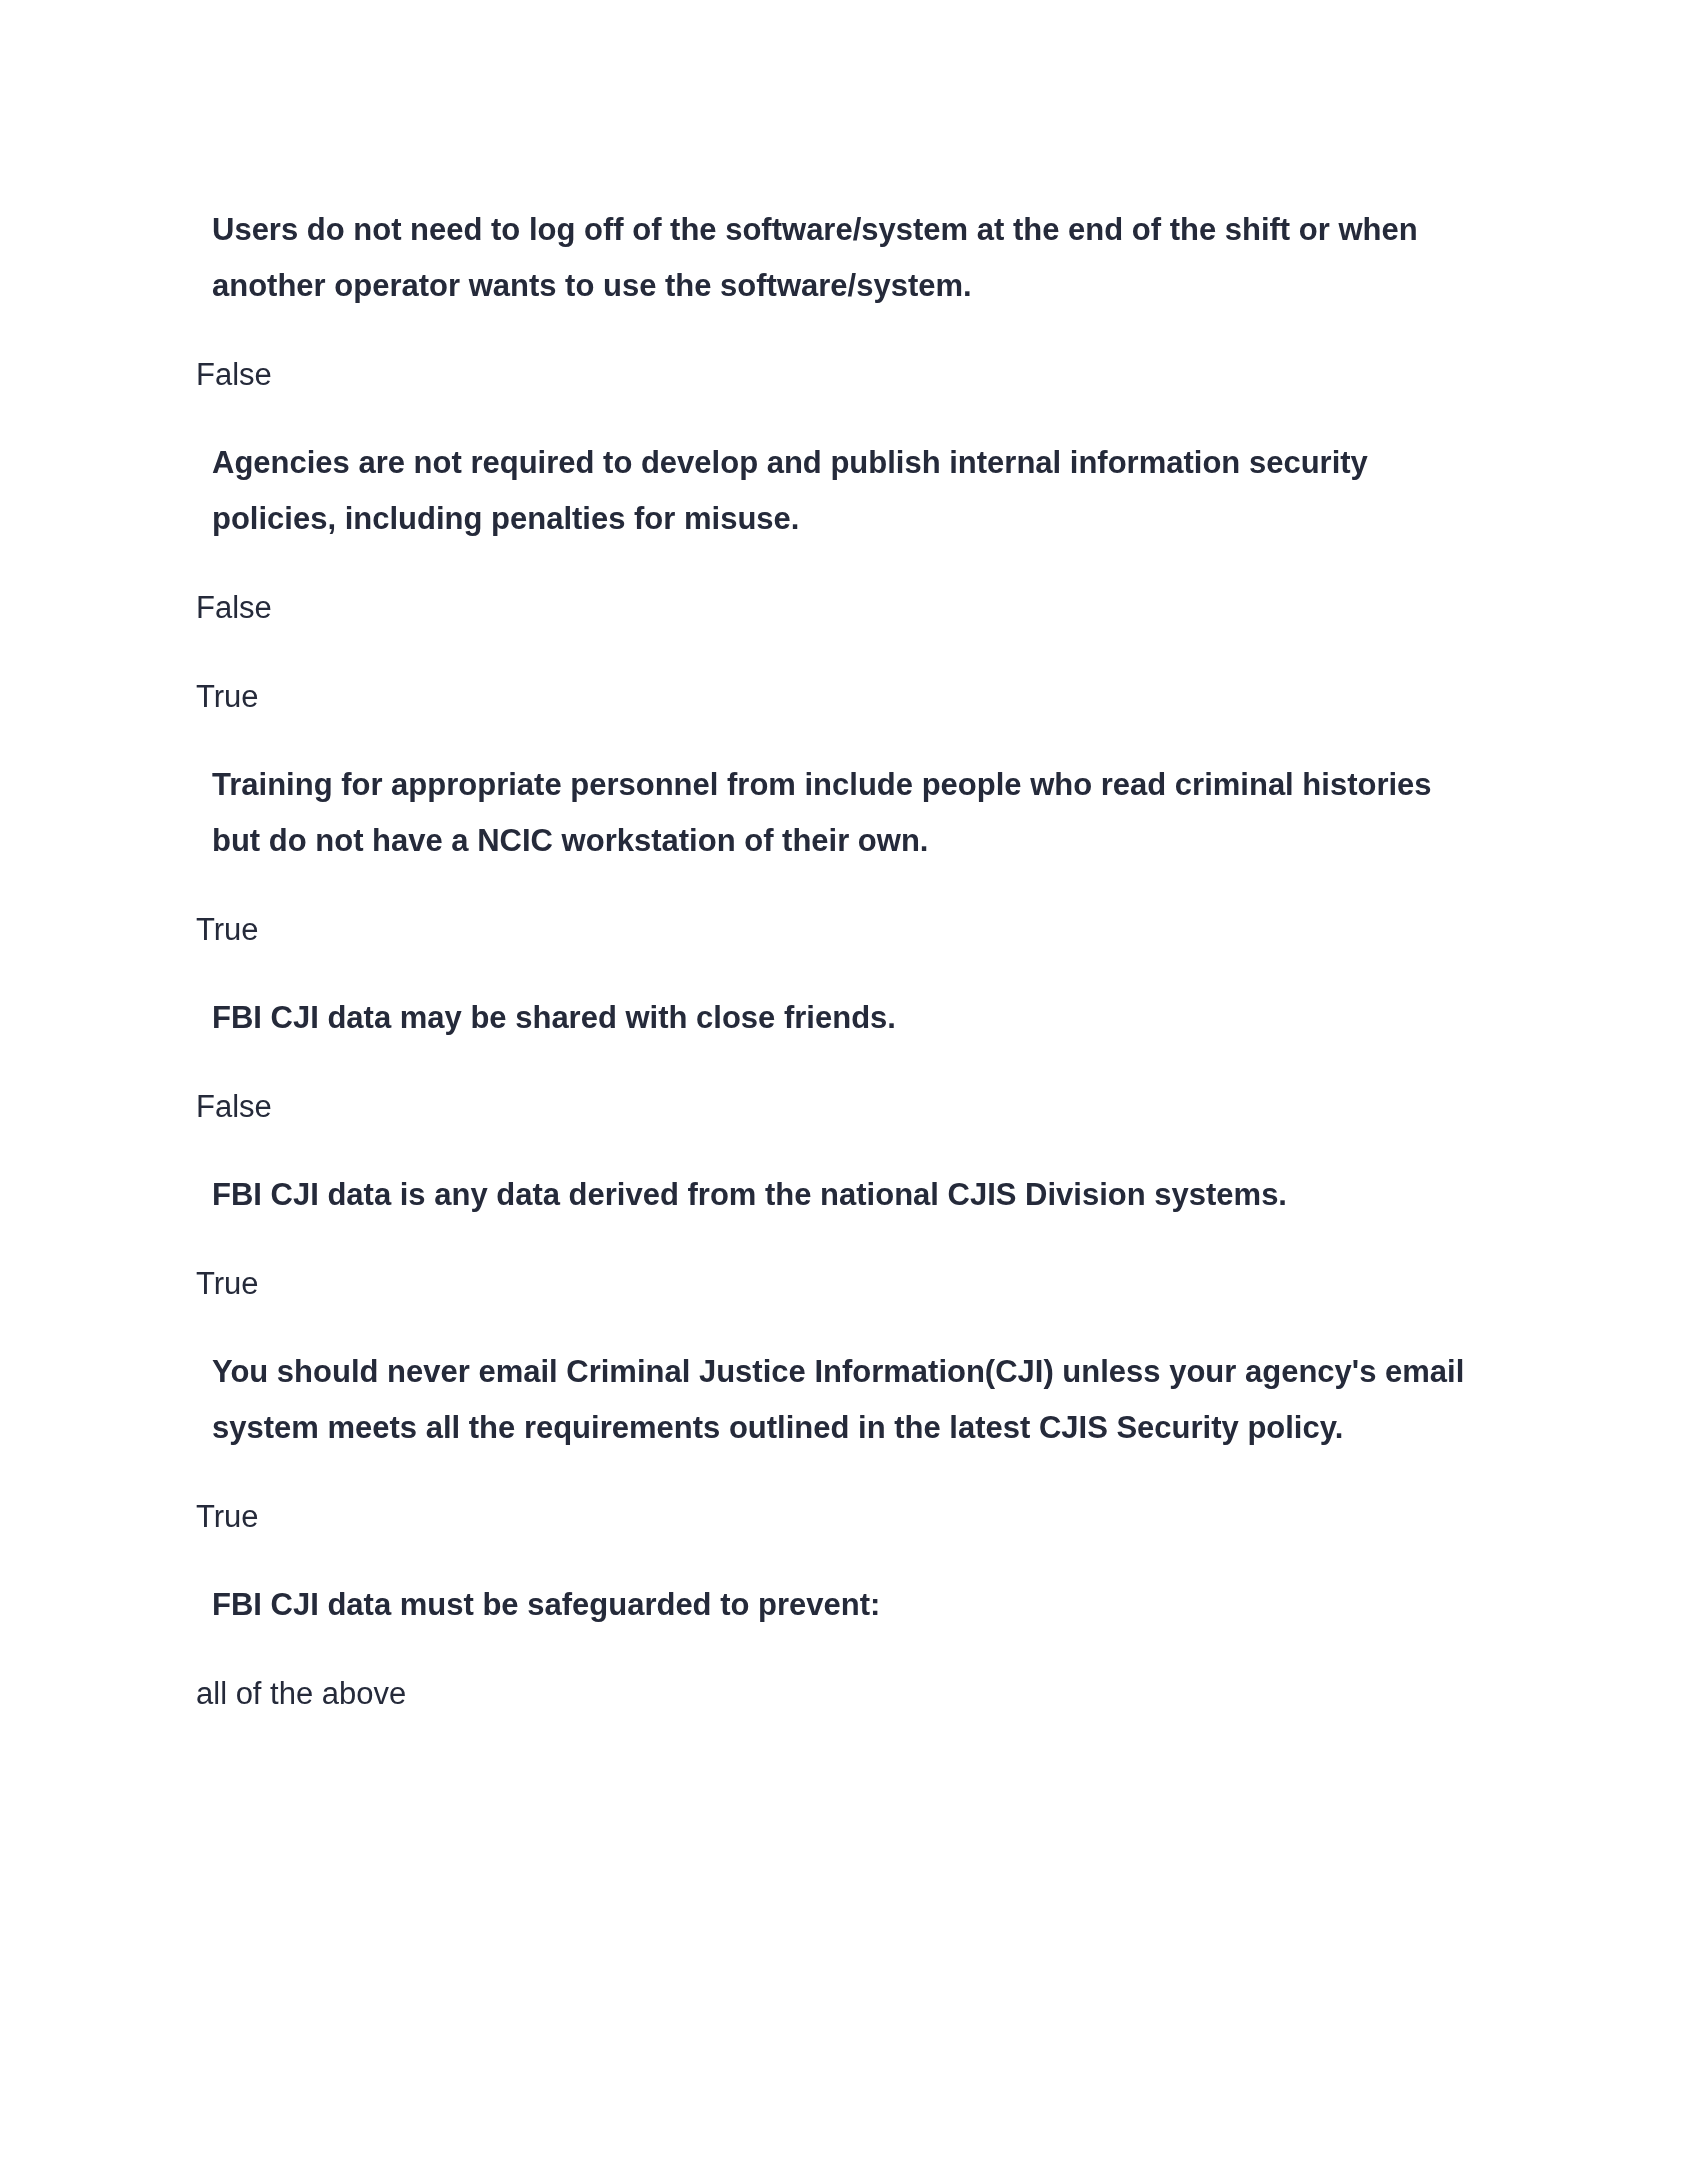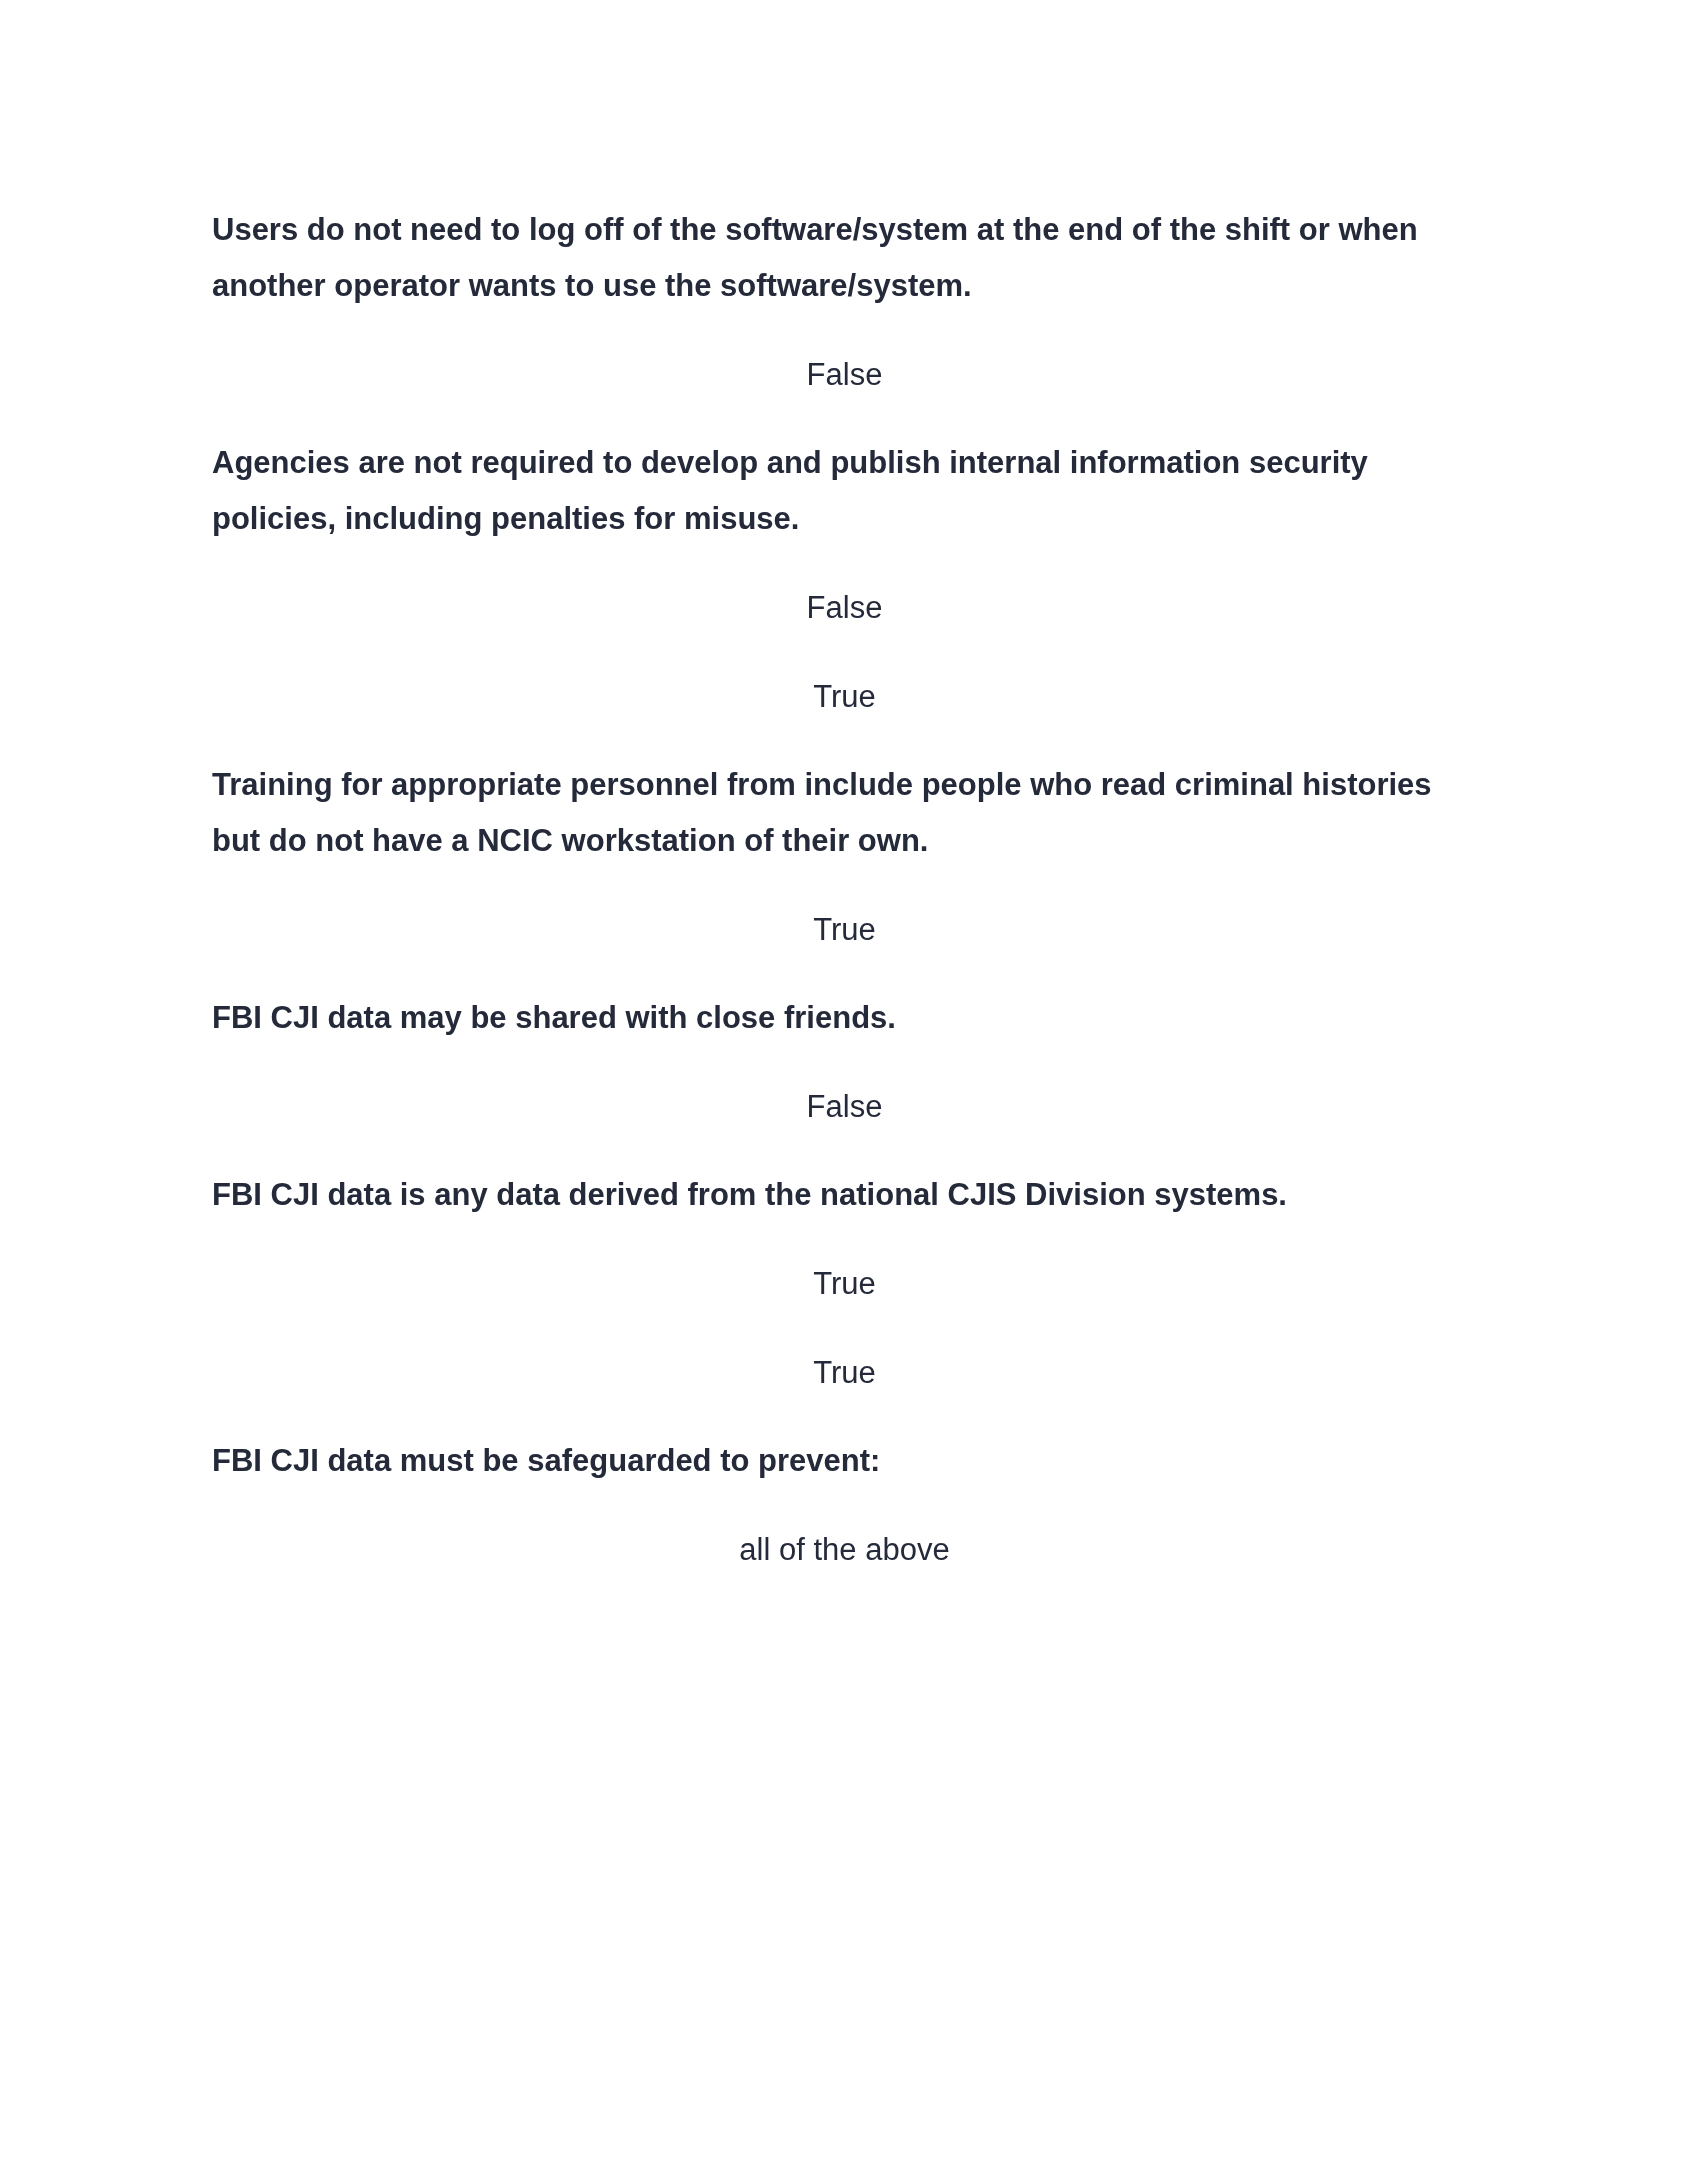--- a/index.html
+++ b/index.html
@@ -28,21 +28,20 @@
     }
     .question {
       font-weight: bold;
       line-height: 56px;
       margin: 16px;
     }
     .answer {
       font-weight: normal;
       line-height: 56px;
       margin: 33px 0 32px 0;
-      text-align: center;
     }
   </style>
 </head>
 <body>
 
 <div class="page">
 
   <div class="qa">
     <p class="question">Users do not need to log off of the software/system at the end of the shift or when another operator wants to use the software/system.</p>
     <p class="answer">False</p>
@@ -66,20 +65,21 @@
     <p class="question">FBI CJI data may be shared with close friends.</p>
     <p class="answer">False</p>
   </div>
 
   <div class="qa">
     <p class="question">FBI CJI data is any data derived from the national CJIS Division systems.</p>
     <p class="answer">True</p>
   </div>
 
   <div class="qa">
+    <p class="question">You should never email Criminal Justice Information(CJI) unless your agency's email system meets all the requirements outlined in the latest CJIS Security policy.</p>
     <p class="answer">True</p>
   </div>
 
   <div class="qa">
     <p class="question">FBI CJI data must be safeguarded to prevent:</p>
     <p class="answer">all of the above</p>
   </div>
 
 </div>
 

